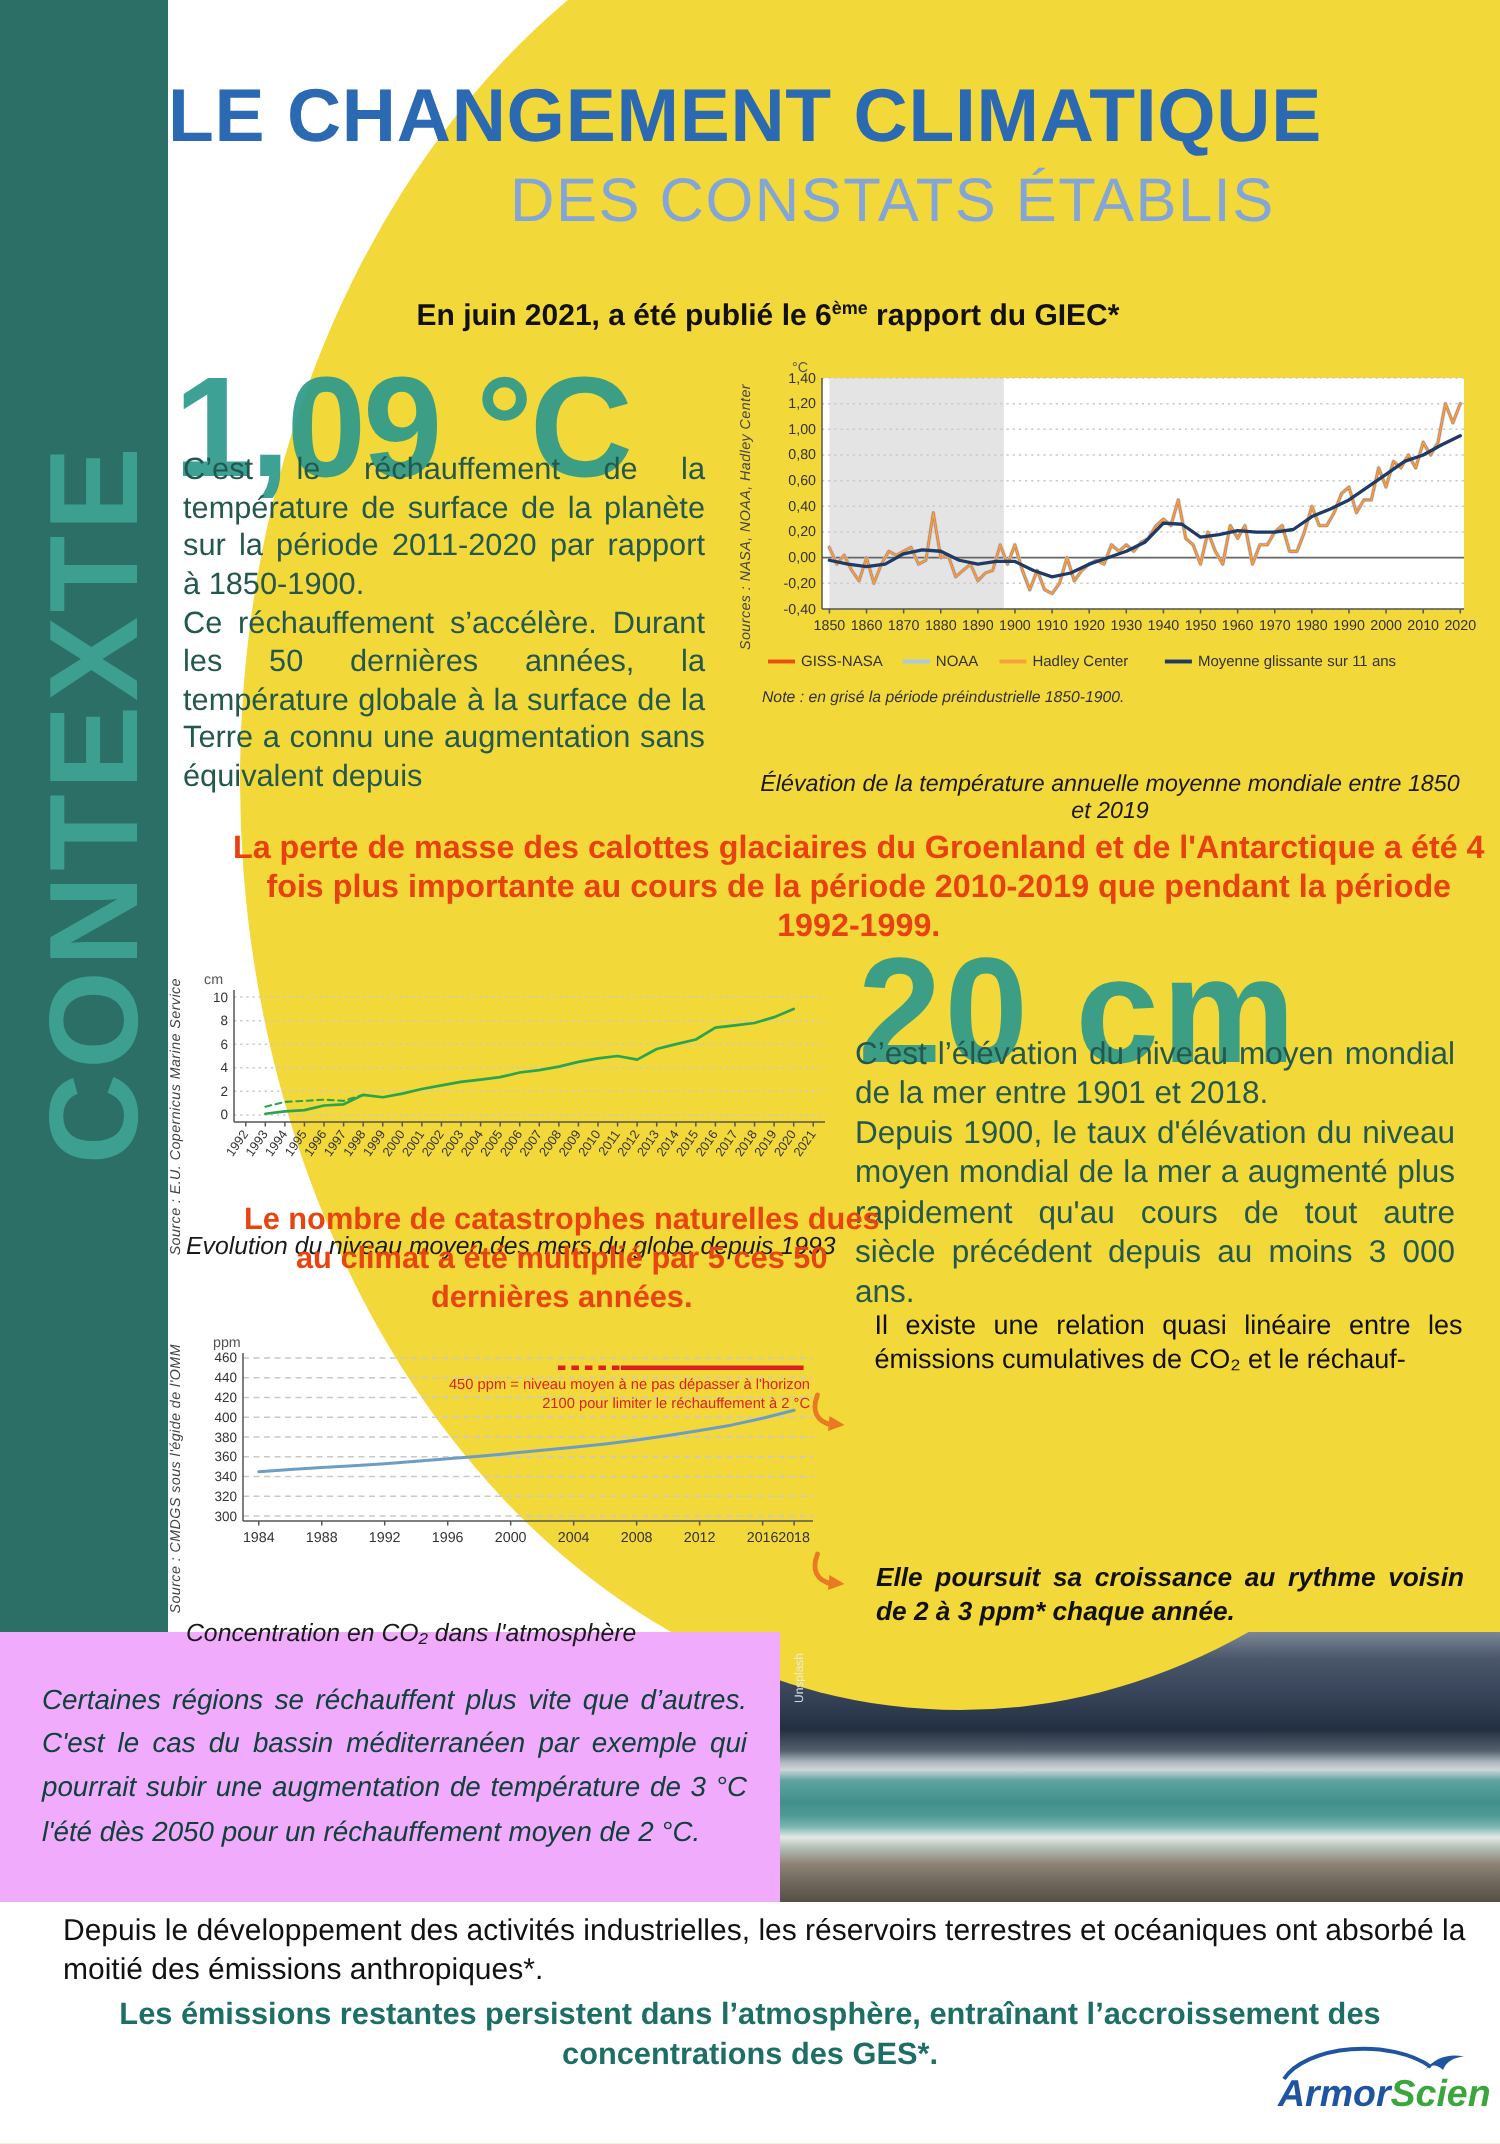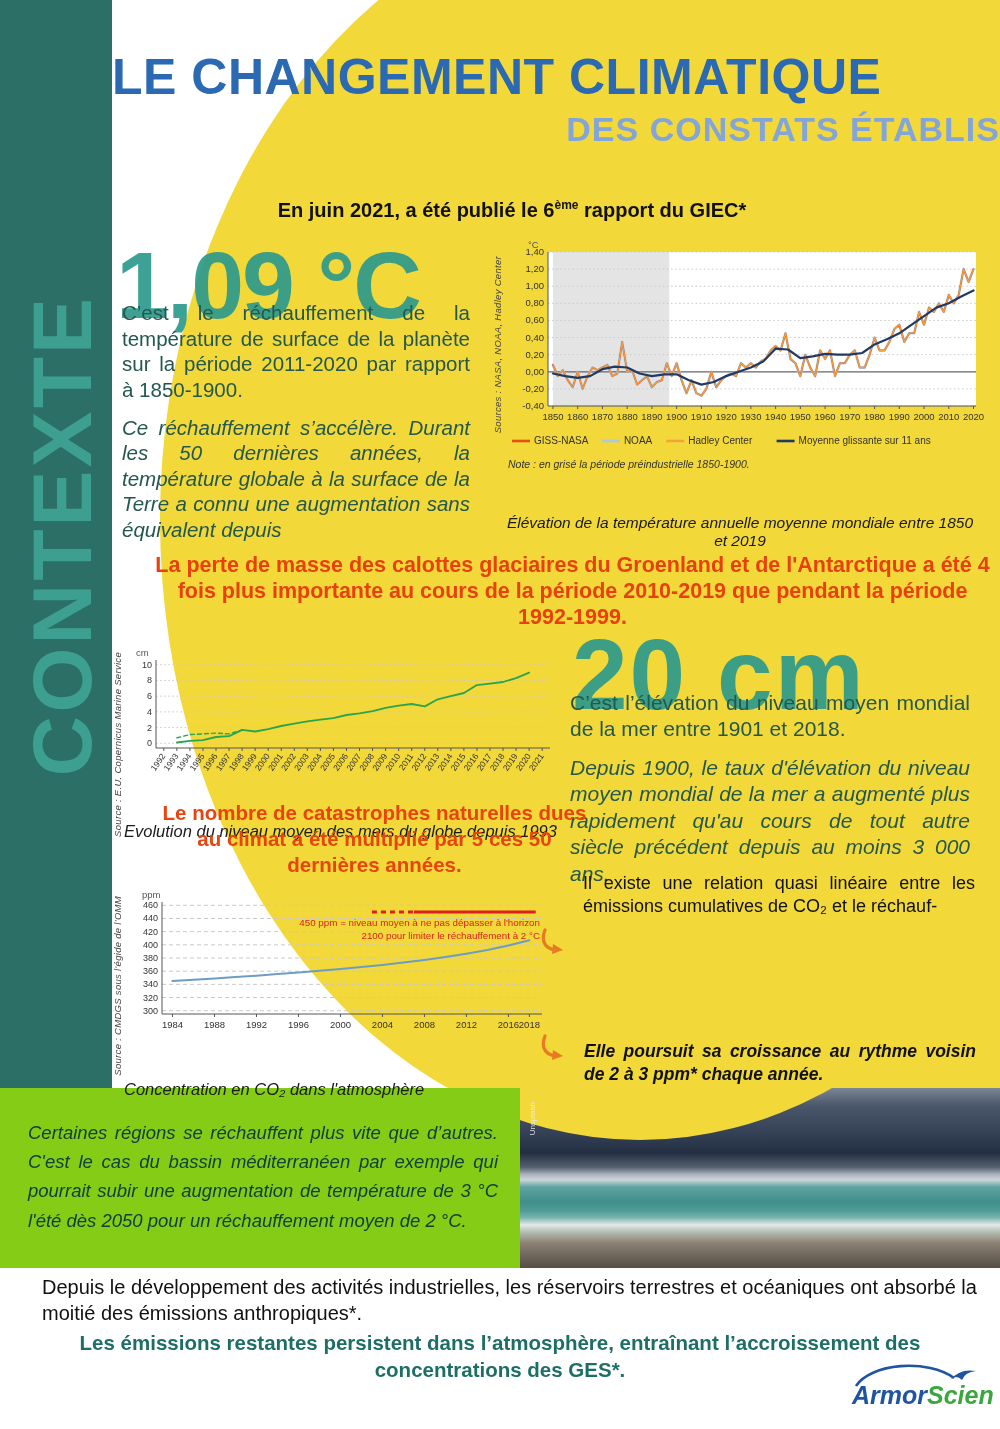--- a/index.html
+++ b/index.html
@@ -9,40 +9,40 @@
   .bg-rect{position:absolute;left:556px;top:0;width:444px;height:1092px;background:#f2d838;z-index:1;}
   .photo{position:absolute;left:520px;top:1088px;width:480px;height:180px;z-index:1;
     background:linear-gradient(180deg,#7b8795 0%,#4a5669 10%,#39455a 22%,#232f41 36%,#55606e 44%,
       #aab3bd 48%,#cfd6da 51%,#5fa3a0 55%,#418f8c 63%,#4e9a97 68%,#79b5ae 72%,#e4e9e6 76%,
       #b4beb4 80%,#8c8274 86%,#6f675c 93%,#564f44 100%);}
   .bg-ellipse{position:absolute;left:160px;top:-100px;width:960px;height:1240px;border-radius:50%;
     background:#f2d838;z-index:2;}
   .band{position:absolute;left:0;top:0;width:112px;height:1090px;background:#2c6f66;z-index:3;}
   .band-label{position:absolute;left:14px;top:295px;writing-mode:vertical-rl;transform:rotate(180deg);
     font-size:84px;font-weight:bold;letter-spacing:3px;color:#3d9f90;}
-  .tq-box{position:absolute;left:0;top:1088px;width:520px;height:180px;background:#84cc16;z-index:3;}
+  .tq-box{position:absolute;left:0;top:1088px;width:520px;height:180px;background:#f0abfc;z-index:3;}
   .tq-box p{margin:30px 22px 0 28px;font-style:italic;font-size:18.5px;line-height:1.58;
     color:#11403b;text-align:justify;}
   .credit{position:absolute;left:528px;top:1102px;writing-mode:vertical-rl;transform:rotate(180deg);
     font-size:8px;color:#e9eef0;opacity:.9;z-index:4;}
   
   .c{position:absolute;z-index:5;}
   .title1{left:112px;top:48px;width:860px;text-align:left;font-size:50px;font-weight:bold;
     color:#2b6ab2;letter-spacing:.5px;}
-  .title2{left:340px;top:110px;width:660px;text-align:right;font-size:34px;font-weight:bold;
+  .title2{left:340px;top:110px;width:660px;text-align:left;font-size:41px;font-weight:normal;
     color:#84a5d8;letter-spacing:1px;}
   .intro{left:112px;top:198px;width:800px;text-align:center;font-size:20px;font-weight:bold;color:#111;}
   .intro sup{font-size:60%;}
   .stat-num{font-weight:bold;color:rgba(44,154,140,.92);line-height:1;z-index:4;}
   .n1{left:116px;top:238px;font-size:95px;letter-spacing:-2px;}
   .n2{left:572px;top:624px;font-size:100px;letter-spacing:2px;}
   .para{color:#24584e;text-align:justify;}
   .p1{left:122px;top:300px;width:348px;font-size:20.5px;line-height:1.25;}
   .p2{left:570px;top:690px;width:400px;font-size:21px;line-height:1.26;}
-  .para .it{display:block;font-style:italic;margin-top:12px;}
+  .para .it{display:block;}
   .redblock{left:150px;top:552px;width:845px;text-align:center;font-size:21.5px;font-weight:bold;
     color:#e8400e;line-height:1.22;}
   .orangeblock{left:112px;top:800px;width:445px;text-align:center;font-size:20.5px;font-weight:bold;
     color:#e8440f;line-height:1.28;margin-left:40px;}
   .relation{left:583px;top:872px;width:392px;font-size:18px;font-weight:normal;color:#111;
     text-align:justify;line-height:1.27;}
   .bullet-text{width:392px;font-size:17.5px;font-weight:bold;font-style:italic;color:#111;
     text-align:justify;line-height:1.33;}
   .bt1{left:584px;top:934px;}
   .bt2{left:584px;top:1040px;}

